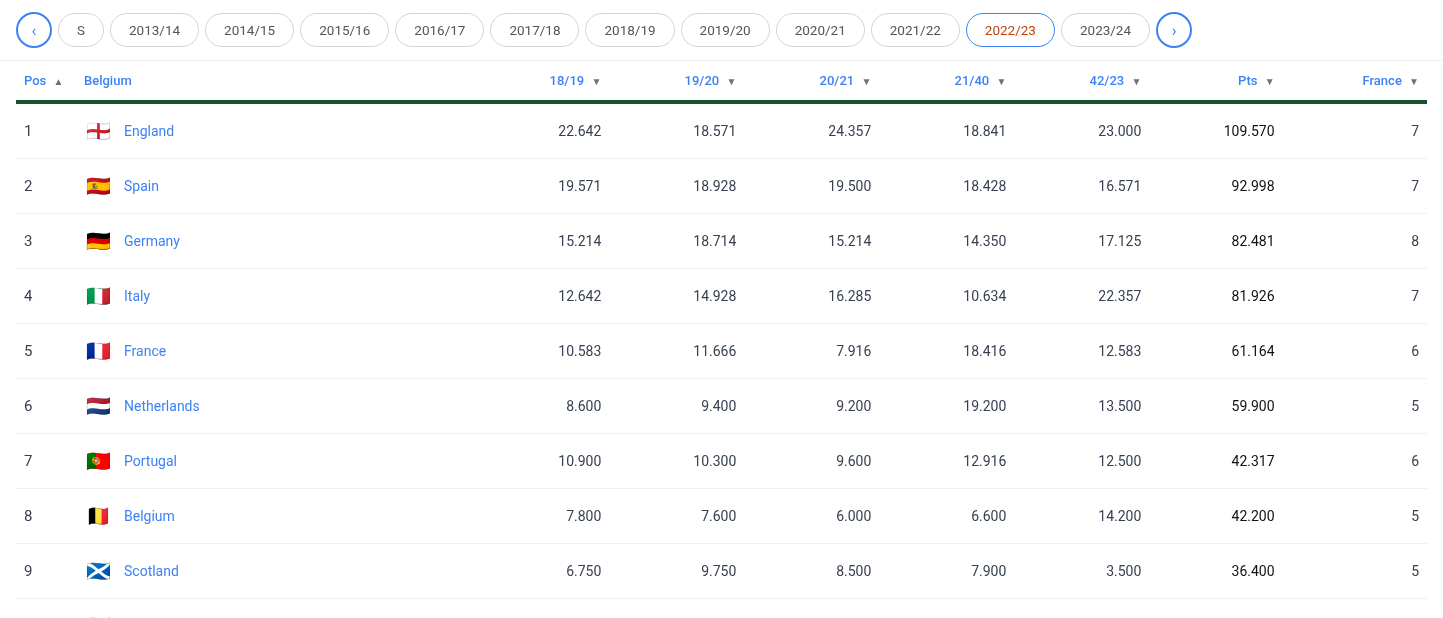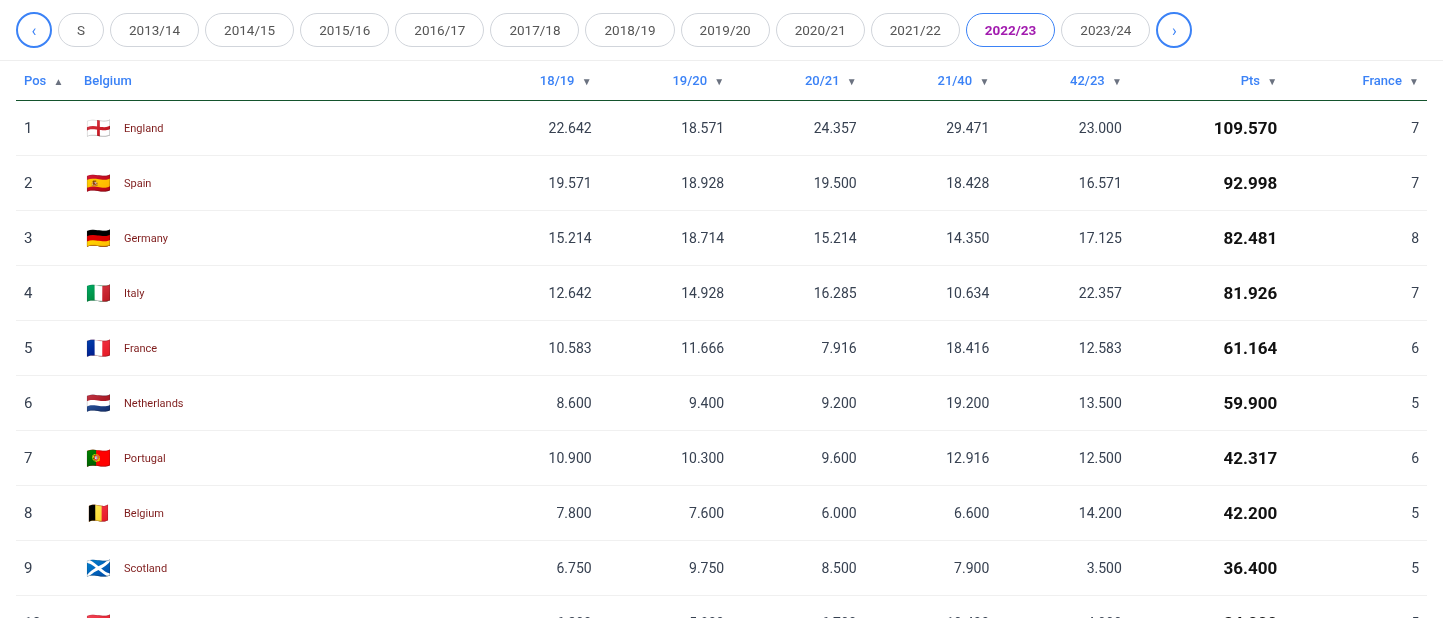--- a/index.html
+++ b/index.html
@@ -35,42 +35,42 @@
       border: 1.5px solid #d1d5db;
       background: #fff;
       color: #555;
       cursor: pointer;
       font-size: 13.5px;
       white-space: nowrap;
       transition: all 0.15s;
     }
     .season-tab.active {
       border-color: #3b82f6;
-      color: #a21caf;
-      font-weight: 700;
+      color: #c2410c;
+      font-weight: 400;
       background: #fff;
     }
 
     
     .table-wrap {
       padding: 0 16px;
       overflow-x: auto;
     }
     table {
       width: 100%;
       border-collapse: collapse;
       min-width: 900px;
     }
     thead tr th {
       padding: 12px 8px;
       text-align: right;
       font-size: 13px;
       color: #3b82f6;
       font-weight: 500;
-      border-bottom: 1px solid #14532d;
+      border-bottom: 4px solid #14532d;
       white-space: nowrap;
     }
     thead tr th.left { text-align: left; }
     thead tr th .sort-arrow {
       display: inline-block;
       margin-left: 4px;
       font-size: 10px;
       color: #6b7280;
     }
     tbody tr {
@@ -99,27 +99,27 @@
     }
     .flag {
       width: 30px; height: 30px;
       border-radius: 50%;
       overflow: hidden;
       flex-shrink: 0;
       display: flex; align-items: center; justify-content: center;
       font-size: 20px;
     }
     .country-name {
-      font-size: 11px;
-      color: #7f1d1d;
+      font-size: 14px;
+      color: #3b82f6;
     }
     .pts-col {
-      font-weight: 700;
+      font-weight: 400;
       color: #111;
-      font-size: 17px;
+      font-size: 14px;
     }
   </style>
 </head>
 <body>
 
 <div class="season-nav">
   <div class="nav-arrow">‹</div>
   <div class="season-tab">S</div>
   <div class="season-tab">2013/14</div>
   <div class="season-tab">2014/15</div>
@@ -181,21 +181,21 @@
     <td class="pos-col">1</td>
     <td class="country-col">
       <div class="country-cell">
         <div class="flag">🏴󠁧󠁢󠁥󠁮󠁧󠁿</div>
         <span class="country-name">England</span>
       </div>
     </td>
     <td>22.642</td>
     <td>18.571</td>
     <td>24.357</td>
-    <td>29.471</td>
+    <td>18.841</td>
     <td>23.000</td>
     <td class="pts-col">109.570</td>
     <td>7</td>
   </tr>
         <tr>
     <td class="pos-col">2</td>
     <td class="country-col">
       <div class="country-cell">
         <div class="flag">🇪🇸</div>
         <span class="country-name">Spain</span>

